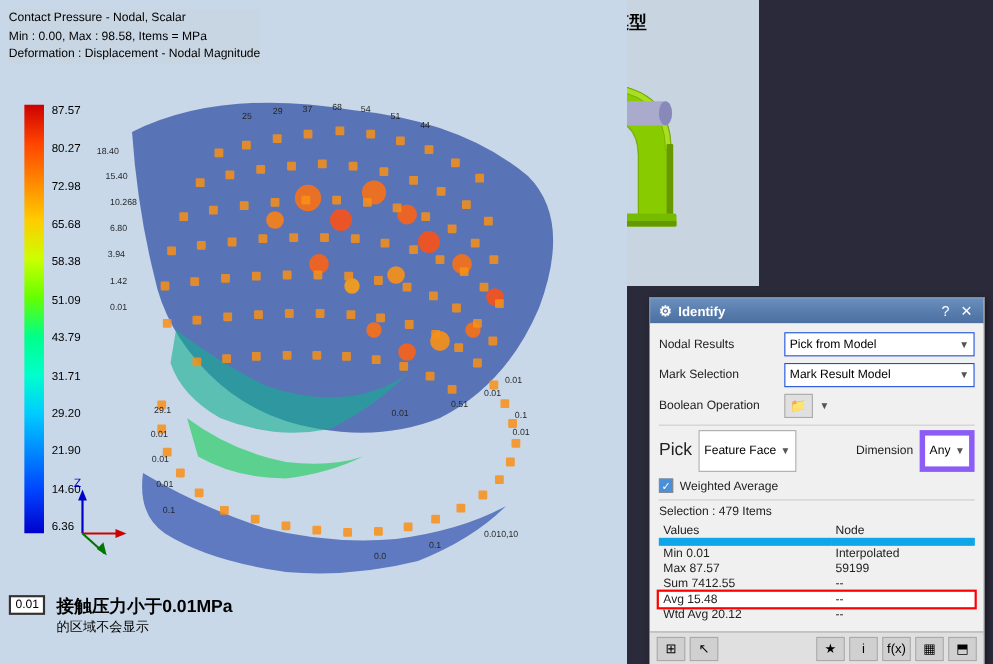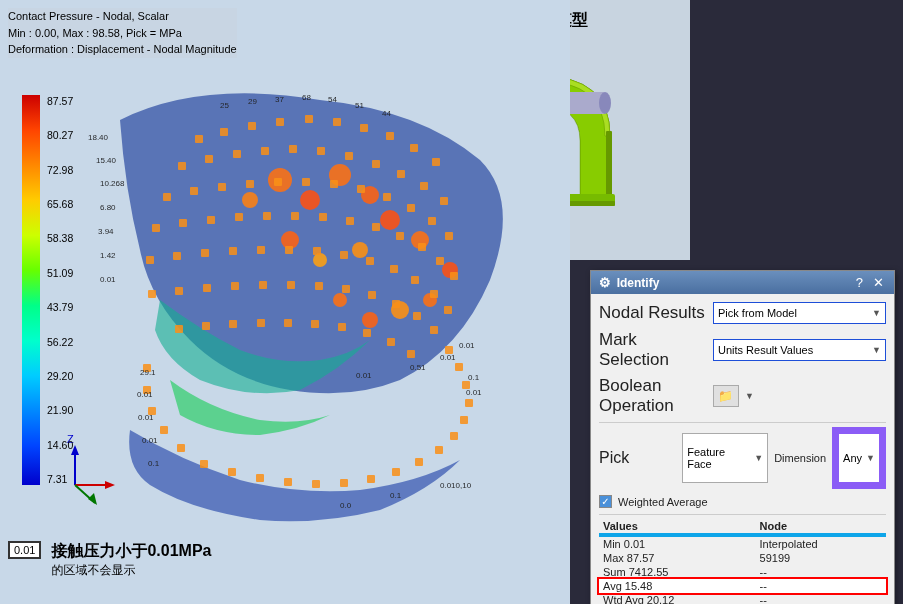--- a/index.html
+++ b/index.html
@@ -136,21 +136,21 @@
     }
 
     .panel-row {
       display: flex;
       align-items: center;
       margin-bottom: 6px;
       gap: 4px;
     }
     .panel-label {
       width: 110px;
-      font-size: 17px;
+      font-size: 11px;
       color: #222;
       flex-shrink: 0;
     }
     .panel-dropdown {
       flex: 1;
       background: white;
       border: 1px solid #1d4ed8;
       padding: 4px 4px;
       font-size: 11px;
       display: flex;
@@ -193,31 +193,30 @@
     }
     .pick-dropdown {
       background: white;
       border: 1px solid #aaa;
       padding: 12px 4px;
       font-size: 11px;
       display: flex;
       align-items: center;
       gap: 4px;
       cursor: pointer;
-      margin-left: 47px;
     }
     .dimension-label {
       font-size: 11px;
       color: #222;
       margin-left: auto;
     }
     .dimension-dropdown {
       background: white;
-      border: 7px solid #8b5cf6;
-      padding: 18px 4px;
+      border: 5px solid #8b5cf6;
+      padding: 8px 4px;
       font-size: 11px;
       display: flex;
       align-items: center;
       gap: 4px;
       cursor: pointer;
     }
 
     .weighted-avg-row {
       display: flex;
       align-items: center;
@@ -252,22 +251,22 @@
 
     .results-table {
       width: 100%;
       font-size: 11px;
       border-collapse: collapse;
     }
     .results-table th {
       text-align: left;
       padding: 1px 4px;
       color: #222;
-      font-weight: bold;
-      border-bottom: 4px solid #0ea5e9;
+      font-weight: normal;
+      border-bottom: 7px solid #0ea5e9;
     }
     .results-table td {
       padding: 1px 4px;
       color: #222;
     }
     .avg-row {
       background: white;
       outline: 2px solid red;
     }
     .avg-row td {
@@ -527,21 +526,21 @@
       <polygon points="40,0 30,-4 30,4" fill="#cc0000"></polygon>
 
       <line x1="0" y1="0" x2="20" y2="18" stroke="#007700" stroke-width="2"></line>
       <polygon points="22,20 13,14 19,8" fill="#007700"></polygon>
     </g>
   </svg>
 </div>
 
 <div class="info-text">
   <div>Contact Pressure - Nodal, Scalar</div>
-  <div>Min : 0.00, Max : 98.58, Pick = MPa</div>
+  <div>Min : 0.00, Max : 98.58, Items = MPa</div>
   <div>Deformation : Displacement - Nodal Magnitude</div>
 </div>
 
 <div class="color-legend">
   <svg class="color-legend-bar" viewBox="0 0 18 390" xmlns="http://www.w3.org/2000/svg">
     <defs>
       <linearGradient id="legendGrad" x1="0" y1="0" x2="0" y2="1">
         <stop offset="0%" stop-color="#cc0000"></stop>
         <stop offset="9%" stop-color="#ff4400"></stop>
         <stop offset="18%" stop-color="#ff8800"></stop>
@@ -559,25 +558,25 @@
     <rect width="18" height="390" fill="url(#legendGrad)"></rect>
   </svg>
   <div class="legend-labels">
     <span class="legend-label">87.57</span>
     <span class="legend-label">80.27</span>
     <span class="legend-label">72.98</span>
     <span class="legend-label">65.68</span>
     <span class="legend-label">58.38</span>
     <span class="legend-label">51.09</span>
     <span class="legend-label">43.79</span>
-    <span class="legend-label">56.22</span>
+    <span class="legend-label">31.71</span>
     <span class="legend-label">29.20</span>
     <span class="legend-label">21.90</span>
     <span class="legend-label">14.60</span>
-    <span class="legend-label">7.31</span>
+    <span class="legend-label">6.36</span>
   </div>
 </div>
 
 <div class="model-preview">
   <div class="model-title">带开口的模型</div>
 
   <svg class="model-3d" viewBox="0 0 200 160" xmlns="http://www.w3.org/2000/svg">
 
     <path d="M30,155 L30,90 Q30,30 100,30 Q170,30 170,90 L170,155 L140,155 L140,95 Q140,60 100,60 Q60,60 60,95 L60,155 Z" fill="#88cc00" stroke="#669900" stroke-width="1"></path>
 
@@ -619,21 +618,21 @@
       <span class="panel-label">Nodal Results</span>
       <div class="panel-dropdown">
         <span>Pick from Model</span>
         <span class="dropdown-arrow">▼</span>
       </div>
     </div>
 
     <div class="panel-row">
       <span class="panel-label">Mark Selection</span>
       <div class="panel-dropdown">
-        <span>Units Result Values</span>
+        <span>Mark Result Model</span>
         <span class="dropdown-arrow">▼</span>
       </div>
     </div>
 
     <div class="panel-row">
       <span class="panel-label">Boolean Operation</span>
       <div class="panel-icon-btn">
         <span>📁</span>
       </div>
       <span class="dropdown-arrow" style="margin-left:2px;">▼</span>
@@ -654,20 +653,21 @@
       </div>
     </div>
 
     <div class="weighted-avg-row">
       <div class="checkbox checkbox-checked">✓</div>
       <span class="weighted-avg-label">Weighted Average</span>
     </div>
 
     <hr class="divider">
 
+    <div class="selection-info">Selection : 479 Items</div>
 
     <table class="results-table">
       <thead>
         <tr>
           <th>Values</th>
           <th>Node</th>
         </tr>
       </thead>
       <tbody>
         <tr>

